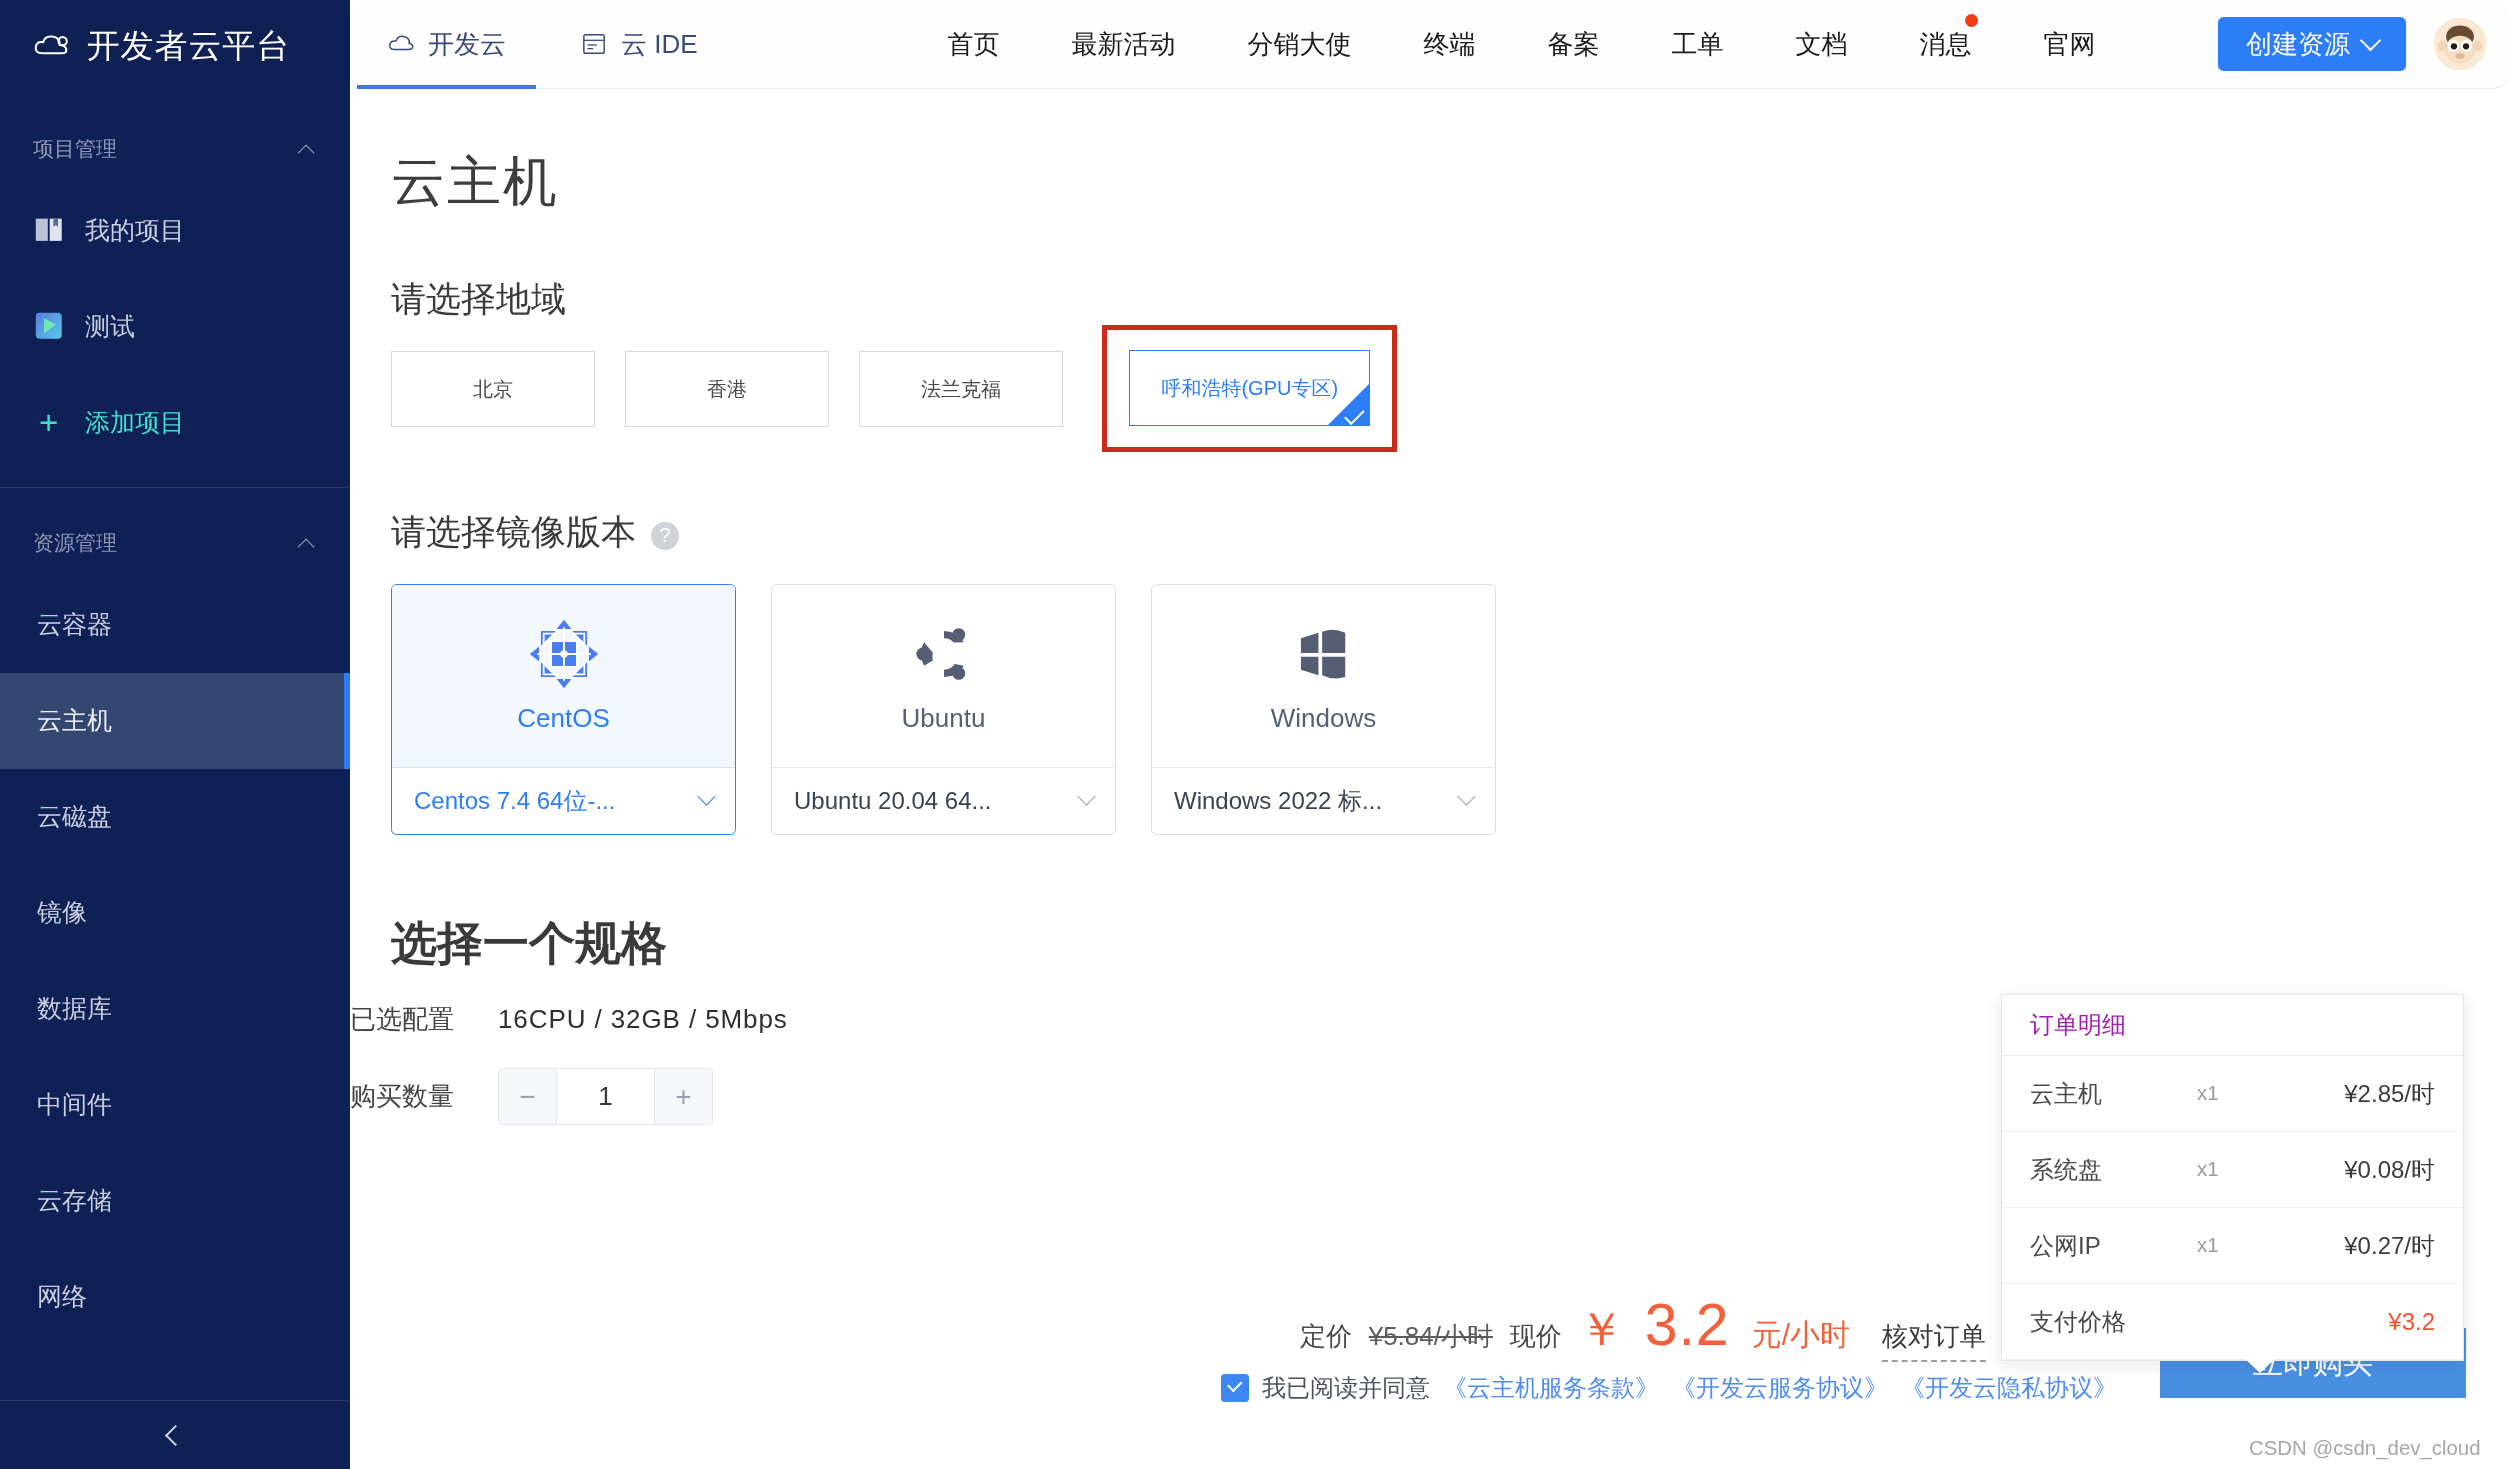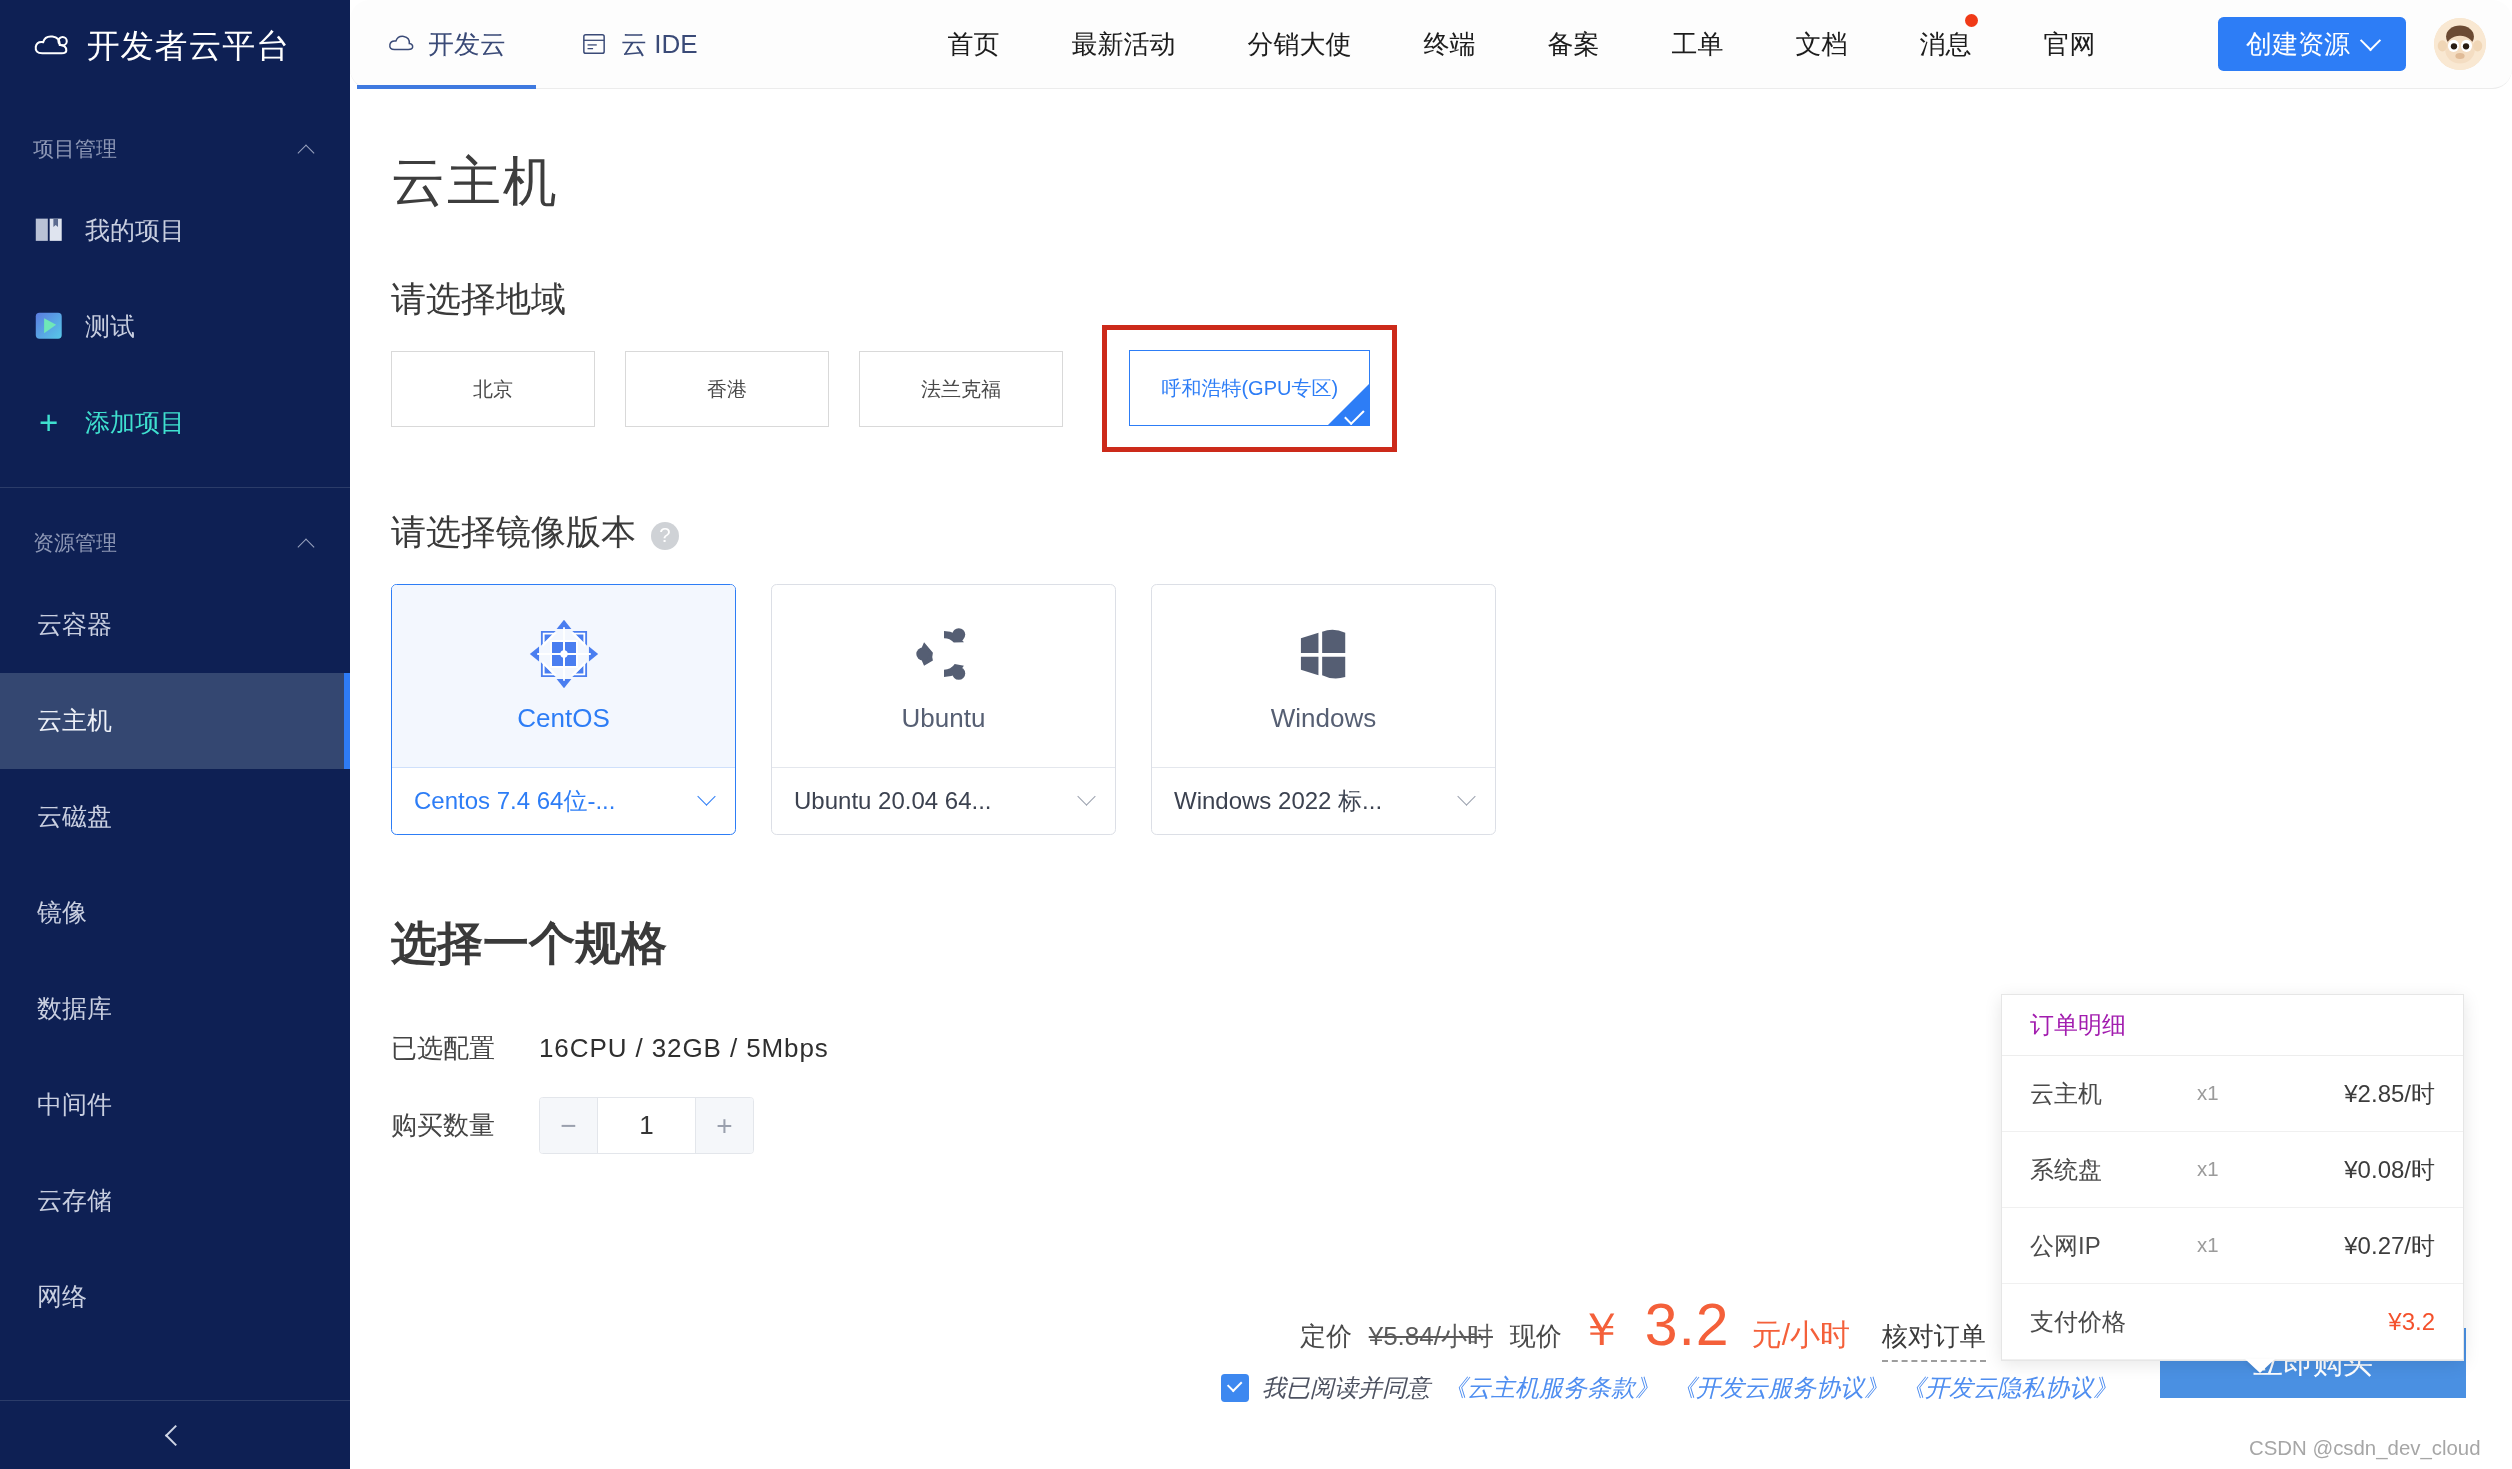--- a/index.html
+++ b/index.html
@@ -192,21 +192,21 @@
     border-right: 1.9px solid #9aa0ad; border-bottom: 1.9px solid #9aa0ad;
     transform: rotate(45deg) translate(-2.8px,-2.8px);
   }
   .os-card.selected .chev-down-s { border-color: #2d7df6; }
 
   
   .spec-title {
     font-size: 46px; color: #3a3a3a; padding-left: 41px; margin-top: 78px;
   }
   .spec-grid {
-    margin-top: 56px; padding-left: 41px;
+    margin-top: 27px; 
     display: grid; grid-template-columns: 148px auto; row-gap: 31.5px;
     align-items: center; font-size: 26px; color: #404040;
   }
   .spec-label { color: #444; }
   .spec-value { color: #2f2f2f; letter-spacing: 0.9px; }
   .stepper {
     display: inline-flex; width: 215px; height: 57px;
     border: 0.9px solid #e3e6eb; border-radius: 3.7px; overflow: hidden;
   }
   .step-btn {
@@ -232,21 +232,21 @@
   .old-price { font-size: 26px; color: #5b5b5b; text-decoration: line-through; }
   .cur-symbol { font-size: 46px; color: #f4603a; margin-right: 3.7px; }
   .cur-amount { font-size: 59px; color: #f4603a; letter-spacing: 0.9px; }
   .cur-unit { font-size: 30px; color: #f4603a; margin-left: 5.6px; }
   .check-order {
     font-size: 26px; color: #3a3a3a; margin-left: 15px;
     border-bottom: 2.8px dashed #9d9d9d; padding-bottom: 5.6px; cursor: pointer;
   }
   .agree-line {
     position: absolute; left: 871px; top: 85px;
-    display: flex; align-items: center; gap: 13px; font-size: 24px; color: #4d5261; font-style: italic;
+    display: flex; align-items: center; gap: 13px; font-size: 24px; color: #4d5261;
   }
   .chk {
     width: 28px; height: 28px; background: #3d88f0; border-radius: 3.7px;
     position: relative; flex: 0 0 28px; cursor: pointer;
   }
   .chk::after {
     content: ""; position: absolute; left: 7.4px; top: 5.6px;
     width: 11px; height: 6.5px;
     border-left: 2.8px solid #fff; border-bottom: 2.8px solid #fff;
     transform: rotate(-45deg);

